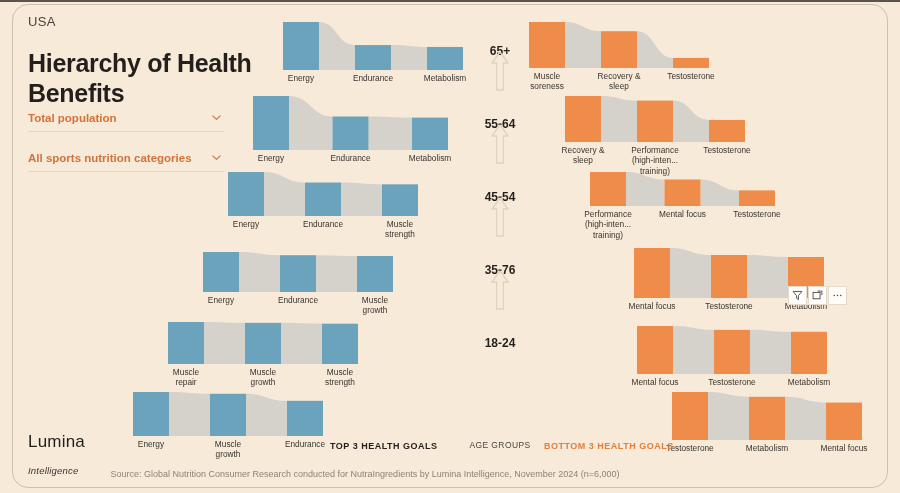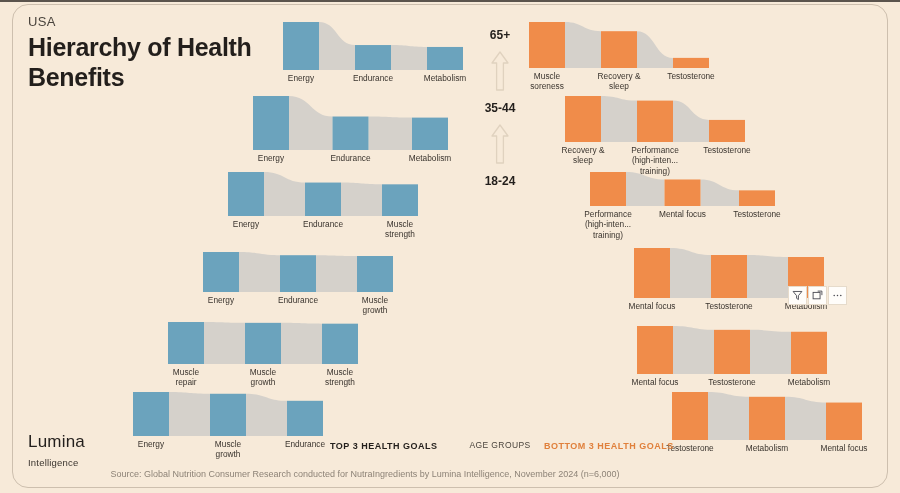--- a/index.html
+++ b/index.html
@@ -29,21 +29,21 @@
     pointer-events: none;
   }
 
   
   .hdr { position: absolute; left: 28px; top: 14px; width: 250px; }
   .hdr .kicker {
     font-size: 13px; letter-spacing: .4px; color: #4a443d;
     font-family: "Liberation Sans", sans-serif;
   }
   .hdr .title {
-    margin-top: 4px;
+    margin-top: 20px;
     font-size: 25px; line-height: 1.18; font-weight: 700;
     color: #231f1c; letter-spacing: -.3px;
     font-family: "Liberation Sans", sans-serif;
   }
 
   .filters { position: absolute; left: 28px; top: 108px; width: 196px; }
   .filter-row {
     position: relative;
     display: flex; align-items: center; justify-content: space-between;
     height: 24px; padding: 0 2px 4px 0;
@@ -58,43 +58,44 @@
   .chev { width: 11px; height: 11px; flex: 0 0 auto; }
   .chev svg { display: block; width: 11px; height: 11px; }
 
   
   .logo { position: absolute; left: 28px; top: 432px; }
   .logo .lm {
     font-size: 17px; font-weight: 400; color: #231f1c; letter-spacing: .2px;
     font-family: "Liberation Sans", sans-serif;
   }
   .logo .li {
-    font-size: 9.5px; color: #3a342e; margin-top: 5px; letter-spacing: .2px;
-    font-family: "Liberation Sans", sans-serif;
+    font-size: 9.5px; color: #3a342e; margin-top: 13px; letter-spacing: .2px;
+    font-family: "Liberation Sans", sans-serif;
+    font-style: italic;
   }
 
   
   .row { position: absolute; }
   .funnel { position: relative; }
   .funnel svg { display: block; }
   .cats {
     position: relative; height: 30px; margin-top: 3px;
   }
   .cat {
     position: absolute; top: 0;
     font-size: 8.3px; line-height: 1.25; color: #3a342e;
     text-align: center; white-space: pre-line;
     font-family: "Liberation Sans", sans-serif;
   }
 
   
   .age-axis { position: absolute; left: 462px; top: 28px; width: 76px; }
   .age-item { position: relative; height: 73px; }
   .age-label {
-    position: absolute; left: 0; top: 0; width: 76px; text-align: center;
+    position: absolute; left: 0; top: 16px; width: 76px; text-align: center;
     font-size: 12px; font-weight: 700; color: #231f1c;
     font-family: "Liberation Sans", sans-serif;
   }
   .age-arrow {
     position: absolute; left: 28px; top: 22px;
     width: 20px; height: 42px;
   }
   .age-arrow svg { display: block; }
   .axis-caption {
     position: absolute; left: 462px; top: 440px; width: 76px;
@@ -137,37 +138,71 @@
 
   <div class="top-rule"></div>
   <div class="card-border"></div>
 
   <div class="hdr">
     <div class="kicker">USA</div>
     <div class="title">Hierarchy of
 Health Benefits</div>
   </div>
 
+  <div class="filters">
+    <div class="filter-row">
+      <span class="flabel">Total population</span>
+      <span class="chev">
+        <svg viewBox="0 0 12 12">
+            <path d="M2 4.2 L6 8 L10 4.2" fill="none" stroke="#d2733a" stroke-width="1.3" stroke-linecap="round" stroke-linejoin="round"></path>
+          </svg>
+      </span>
+    </div>
+    <div class="filter-row">
+      <span class="flabel">All sports nutrition categories</span>
+      <span class="chev">
+        <svg viewBox="0 0 12 12">
+            <path d="M2 4.2 L6 8 L10 4.2" fill="none" stroke="#d2733a" stroke-width="1.3" stroke-linecap="round" stroke-linejoin="round"></path>
+          </svg>
+      </span>
+    </div>
+  </div>
 
   <div class="logo">
     <div class="lm">Lumina</div>
     <div class="li">Intelligence</div>
   </div>
 
   <div class="age-axis" id="age-axis">
       <div class="age-item">
         <div class="age-label">65+</div>
         <div class="age-arrow">
           <svg width="20" height="42" viewBox="0 0 20 42">
             <path d="M10 2 L18 13 H13.4 V40 H6.6 V13 H2 Z" fill="none" stroke="#e0d2bf" stroke-width="1.3" stroke-linejoin="round"></path>
           </svg>
         </div>
       </div>
       <div class="age-item">
-        <div class="age-label">35-44</div>
+        <div class="age-label">55-64</div>
+        <div class="age-arrow">
+          <svg width="20" height="42" viewBox="0 0 20 42">
+            <path d="M10 2 L18 13 H13.4 V40 H6.6 V13 H2 Z" fill="none" stroke="#e0d2bf" stroke-width="1.3" stroke-linejoin="round"></path>
+          </svg>
+        </div>
+      </div>
+      <div class="age-item">
+        <div class="age-label">45-54</div>
+        <div class="age-arrow">
+          <svg width="20" height="42" viewBox="0 0 20 42">
+            <path d="M10 2 L18 13 H13.4 V40 H6.6 V13 H2 Z" fill="none" stroke="#e0d2bf" stroke-width="1.3" stroke-linejoin="round"></path>
+          </svg>
+        </div>
+      </div>
+      <div class="age-item">
+        <div class="age-label">35-76</div>
         <div class="age-arrow">
           <svg width="20" height="42" viewBox="0 0 20 42">
             <path d="M10 2 L18 13 H13.4 V40 H6.6 V13 H2 Z" fill="none" stroke="#e0d2bf" stroke-width="1.3" stroke-linejoin="round"></path>
           </svg>
         </div>
       </div>
       <div class="age-item">
         <div class="age-label">18-24</div>
       </div>
     </div>

